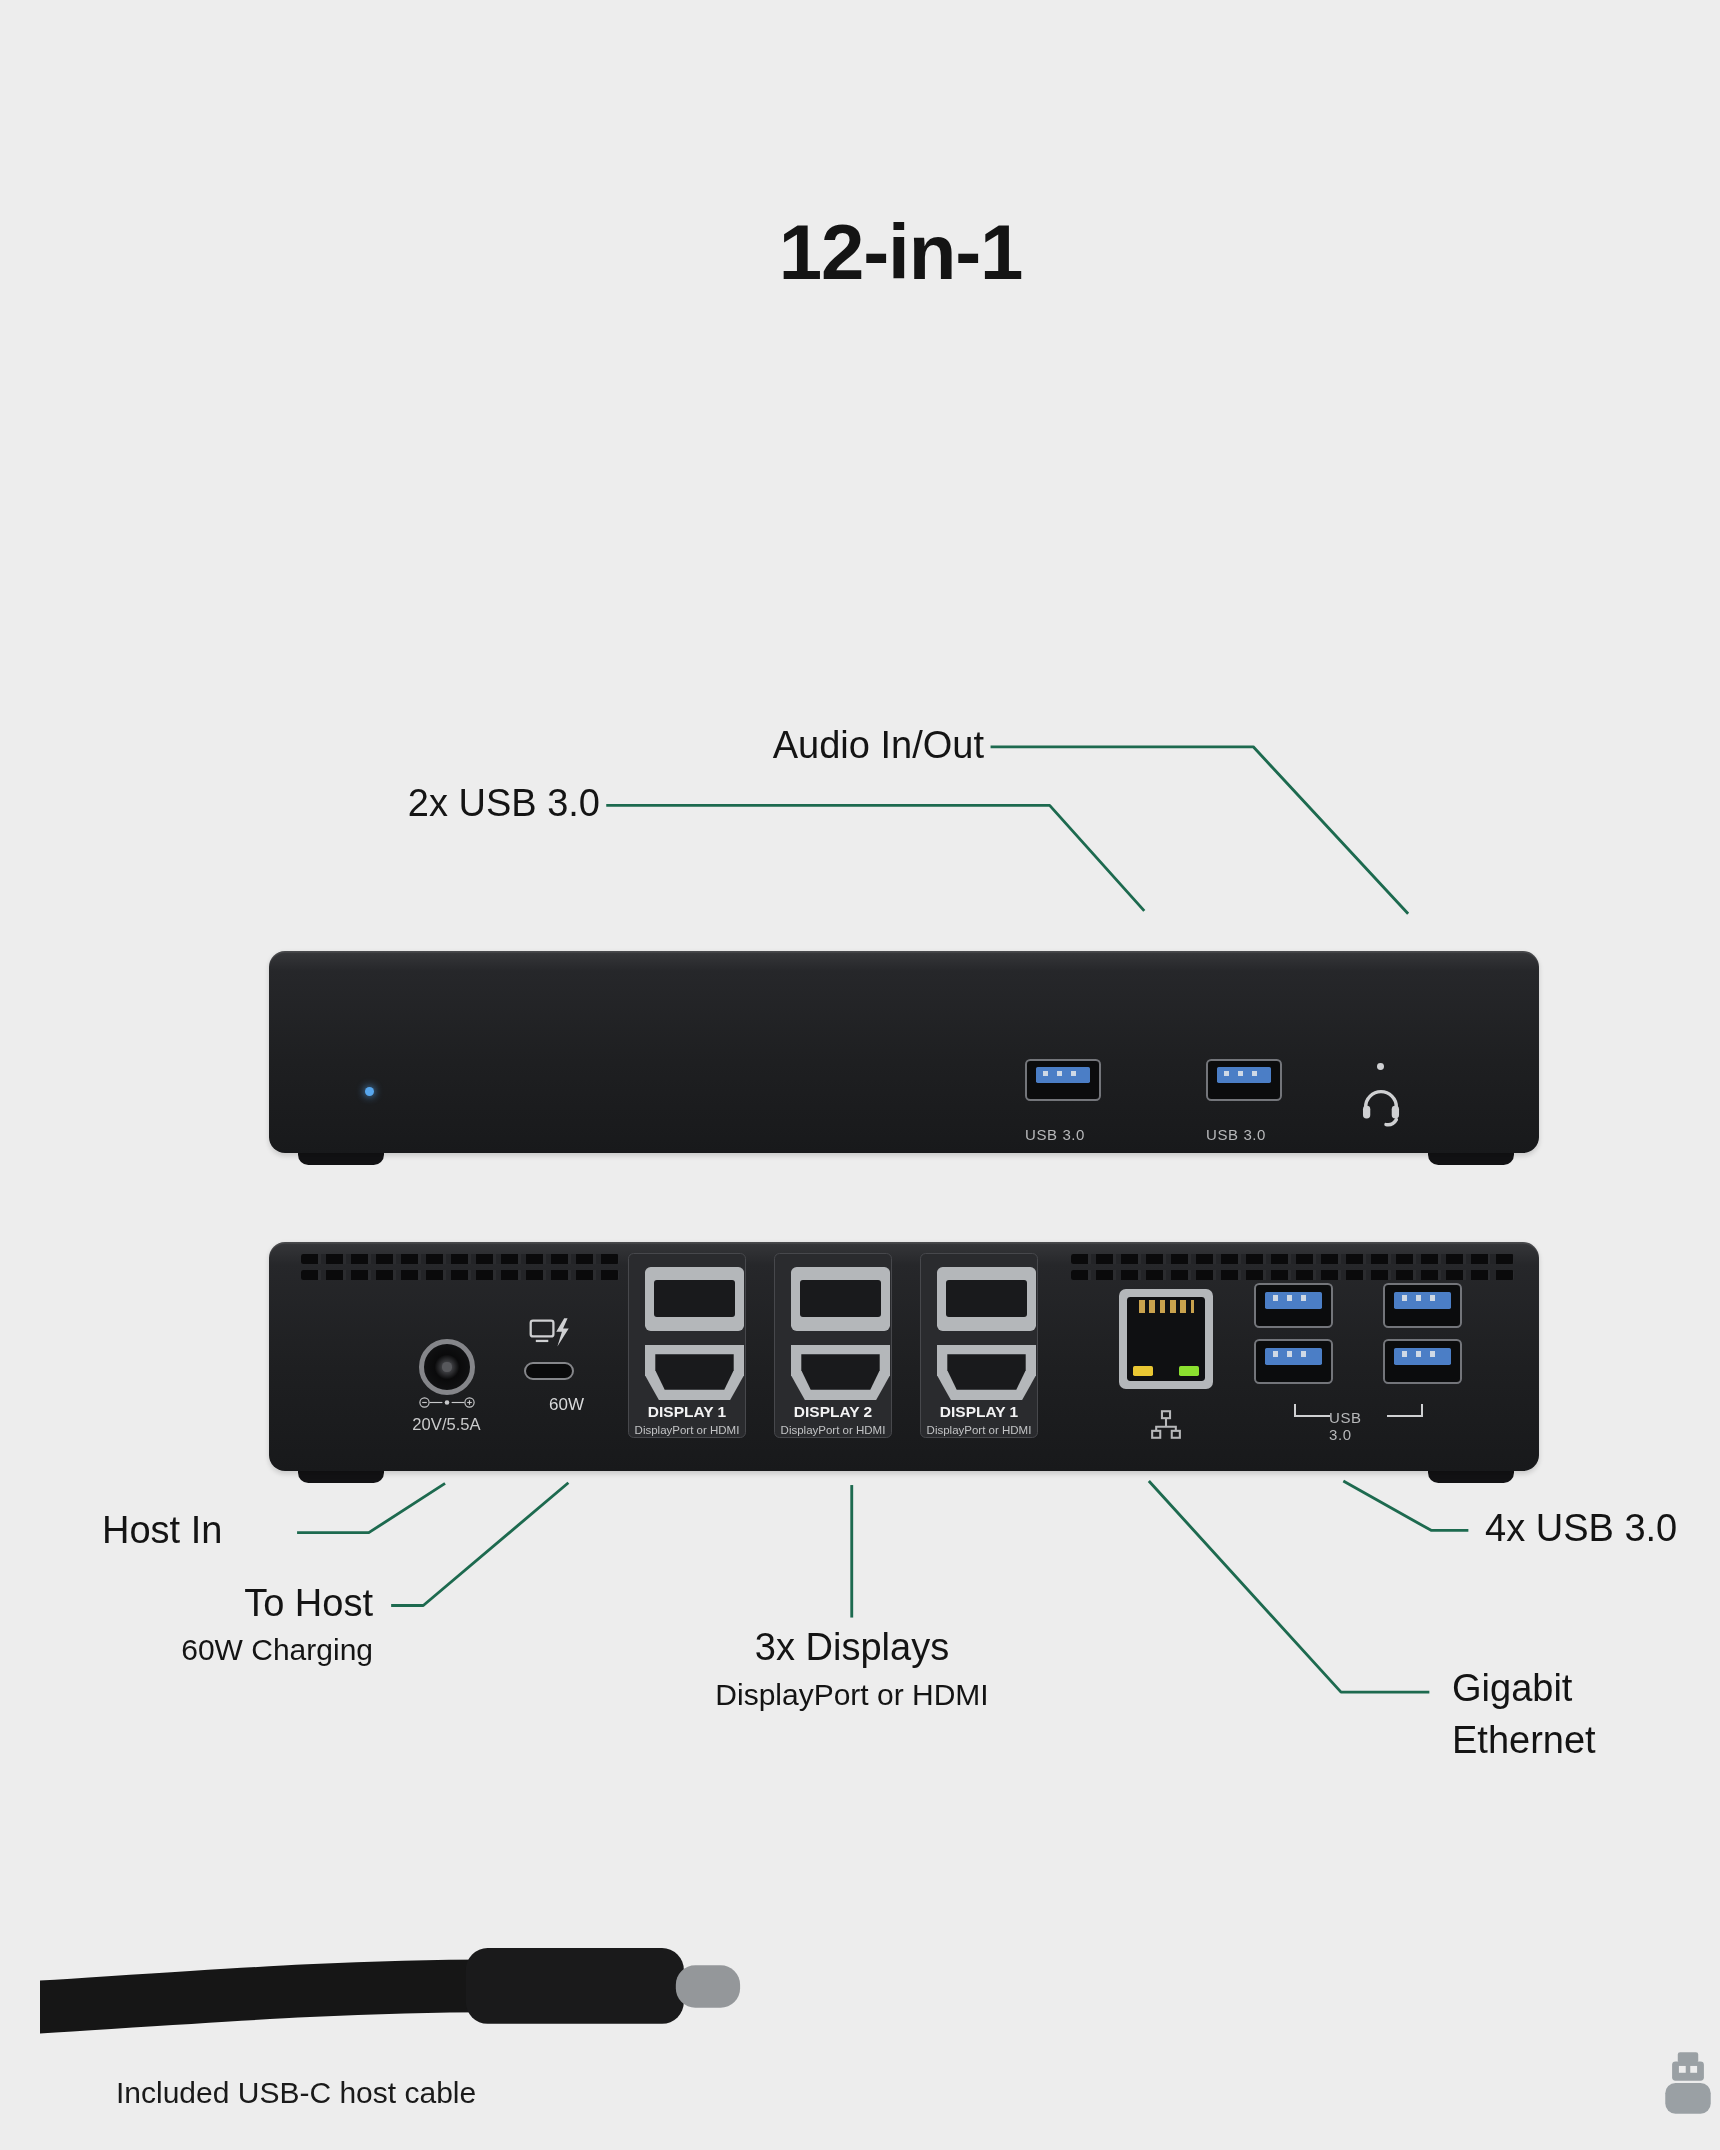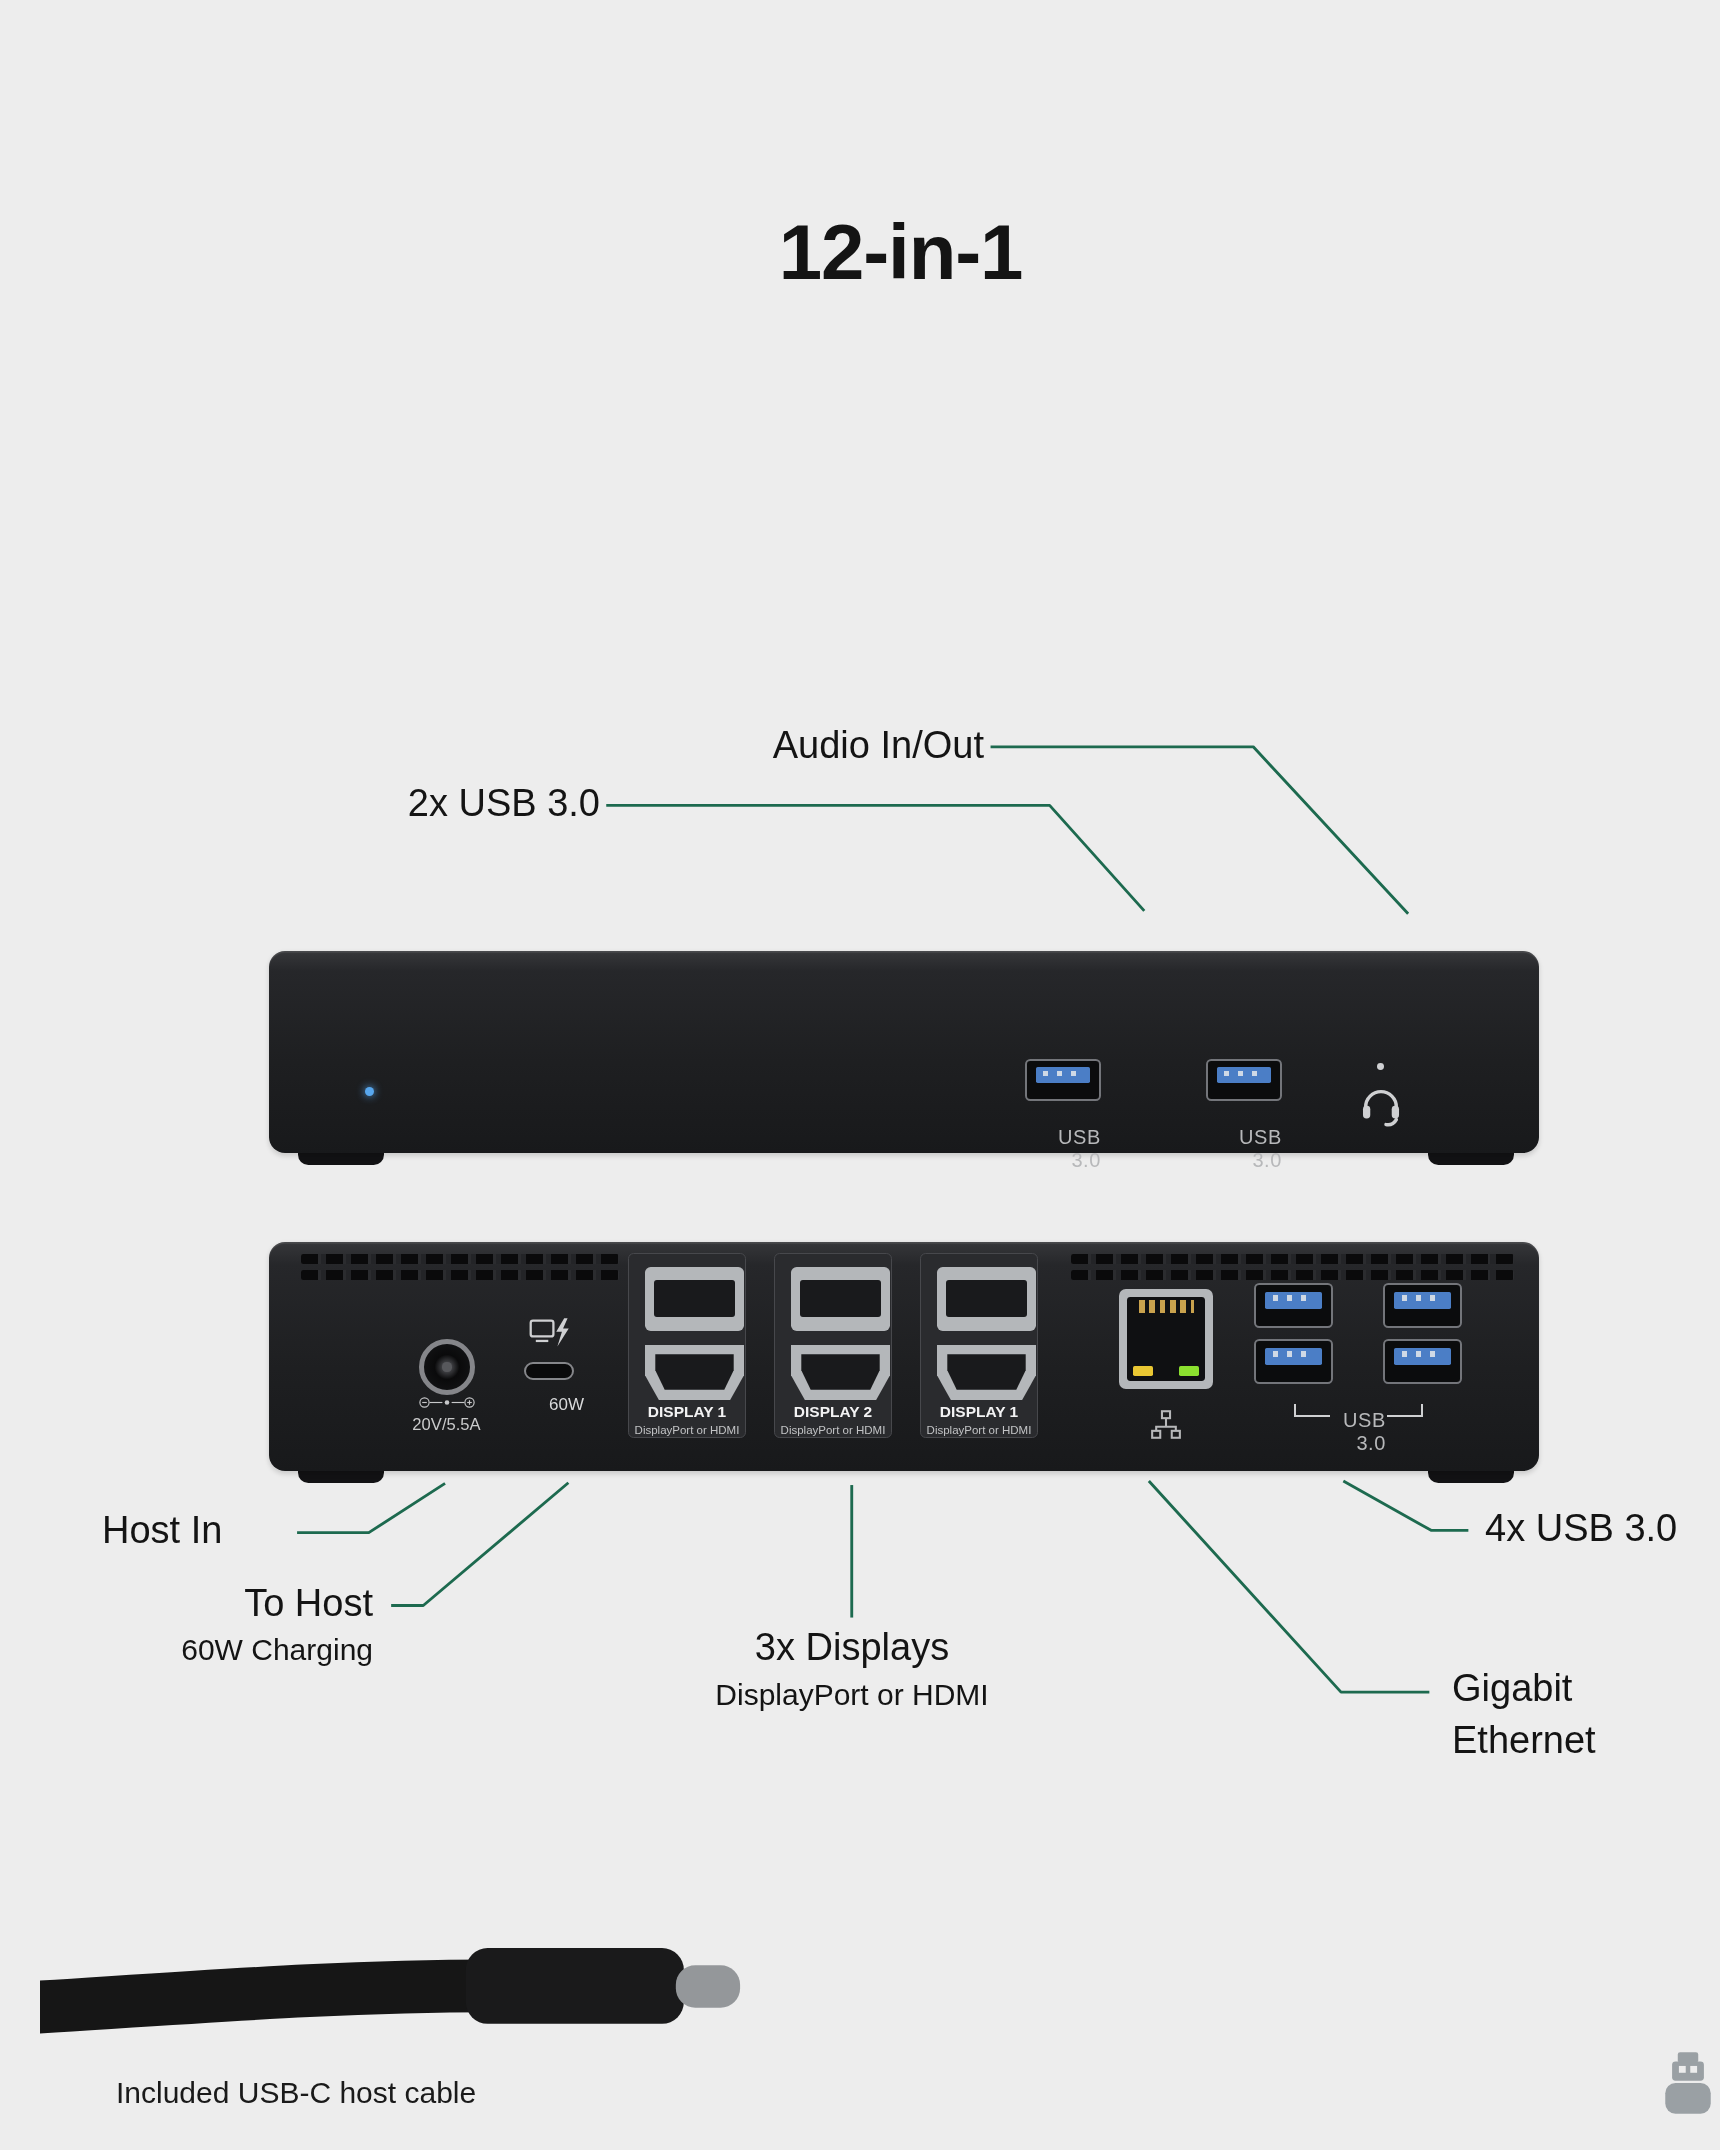--- a/index.html
+++ b/index.html
@@ -27,21 +27,21 @@
     background:linear-gradient(180deg,#36373a 0%,#26272a 10%,#1e1f21 55%,#18191b 100%);
     box-shadow:inset 0 1.7px 1.1px rgba(255,255,255,.10), 0 2.3px 5.7px rgba(0,0,0,.15);}
   .dock-front{top:951px;height:202px;}
   .dock-back{top:1242px;height:229px;}
   .foot{position:absolute;width:86px;height:18.4px;background:#121214;border-radius:0 0 10.3px 10.3px;}
   
   .usb-port{position:absolute;background:#0b0c0d;border:2.3px solid #73757a;border-radius:5.2px;box-sizing:border-box;}
   .usb-tab{position:absolute;left:12%;right:12%;top:16%;height:42%;background:#4b7ec6;border-radius:1.7px;}
   .usb-tab::after{content:'';position:absolute;left:14%;top:22%;width:72%;height:32%;
     background:repeating-linear-gradient(90deg,#cfd9e6 0 5.2px,transparent 5.2px 13.8px);}
-  .port-label{position:absolute;font-size:20px;color:#b7b8ba;text-align:right;letter-spacing:0.6px;}
+  .port-label{position:absolute;font-size:15px;color:#b7b8ba;text-align:left;letter-spacing:0.6px;}
   
   .led{position:absolute;width:9.2px;height:9.2px;border-radius:50%;background:#58a7ee;box-shadow:0 0 8px #58a7ee;}
   .audio-dot{position:absolute;width:6.9px;height:6.9px;border-radius:50%;background:#cfd0d2;}
   
   .vent-row{position:absolute;height:10.3px;border-radius:2.3px;
     background:repeating-linear-gradient(90deg,#0a0a0b 0 17px,#2b2c2f 17px 19.5px,#232427 19.5px 25px);}
   
   .barrel{position:absolute;width:46px;height:46px;border-radius:50%;
     border:5.2px solid #85868a;background:radial-gradient(circle,#45464a 0 12%,#0a0a0b 38%,#161719 100%);}
   .barrel::after{content:'';position:absolute;left:50%;top:50%;width:9.2px;height:9.2px;margin:-4.6px 0 0 -4.6px;

